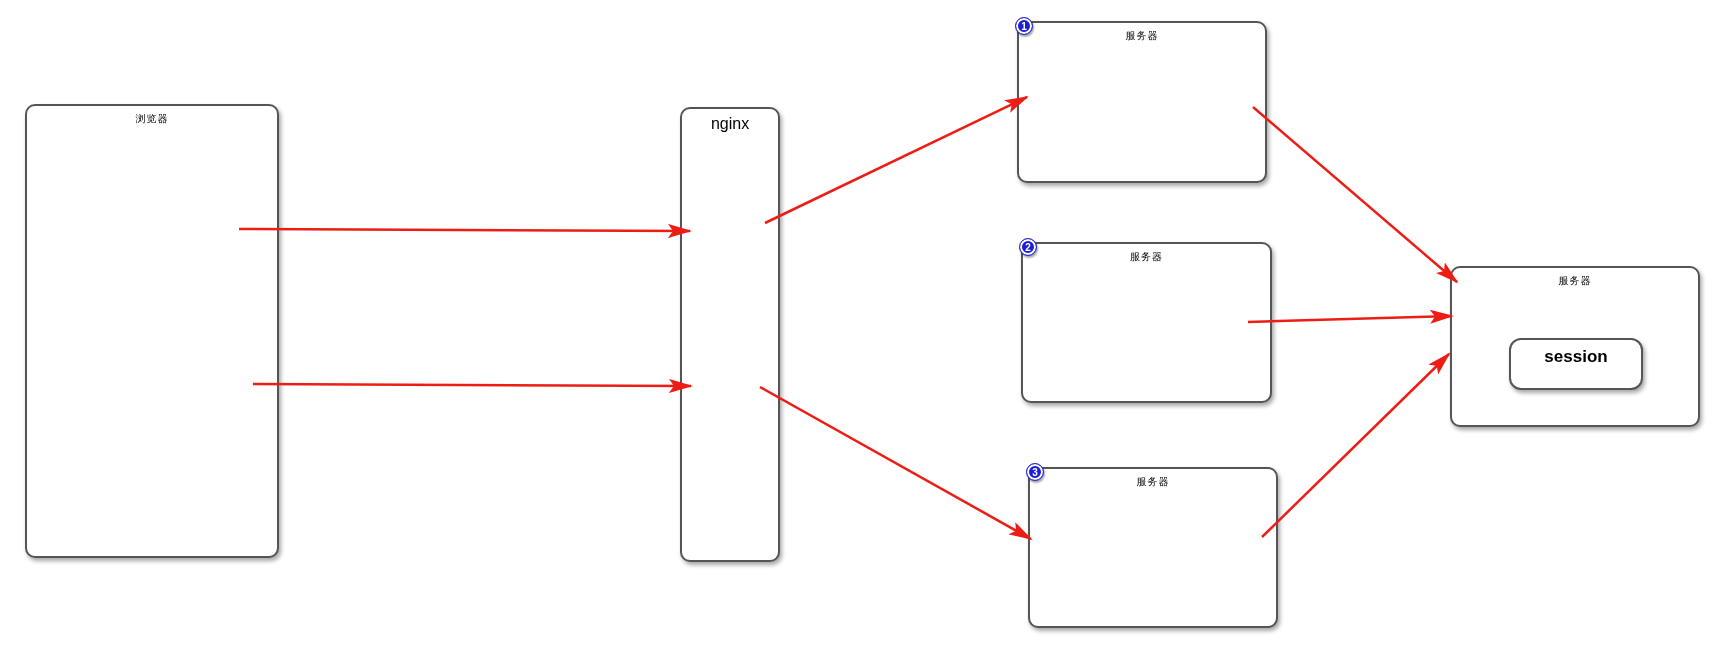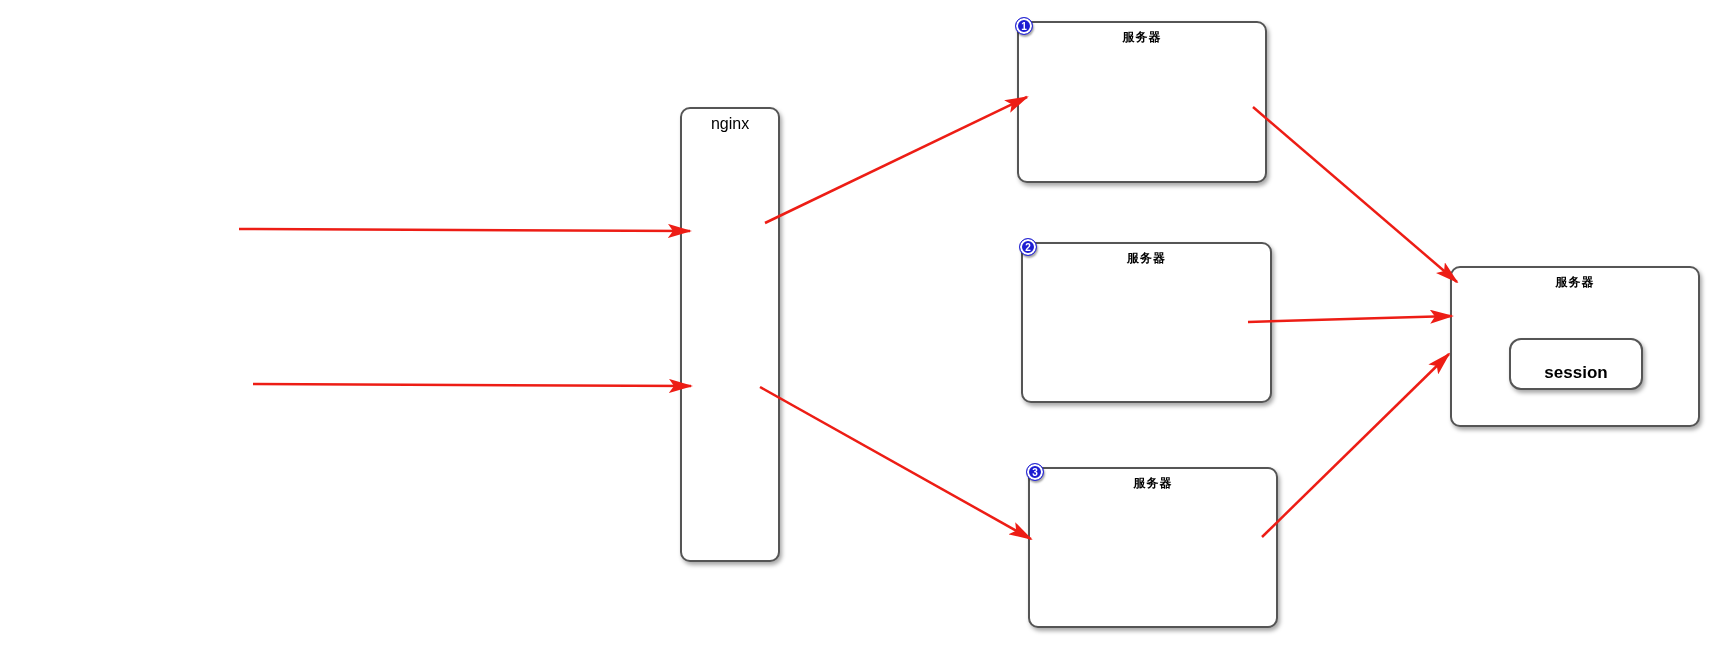--- a/index.html
+++ b/index.html
@@ -22,22 +22,22 @@
     border-radius: 10px;
     box-shadow: 2px 3px 4px rgba(0,0,0,0.35);
     box-sizing: border-box;
   }
   .node-label {
     position: absolute;
     top: 6px;
     left: 0;
     right: 0;
     text-align: center;
-    font-size: 12px;
-    font-weight: bold;
+    font-size: 10px;
+    font-weight: normal;
     color: #000000;
     letter-spacing: 1px;
   }
   .node-label.latin {
     font-weight: normal;
     font-size: 16px;
     letter-spacing: 0;
   }
   
   #browser-box  { left: 25px;   top: 104px; width: 254px; height: 454px; }
@@ -49,21 +49,21 @@
   #session-box {
     position: absolute;
     left: 57px; top: 70px; width: 134px; height: 52px;
     background: #ffffff;
     border: 2px solid #555555;
     border-radius: 12px;
     box-shadow: 2px 3px 4px rgba(0,0,0,0.35);
     box-sizing: border-box;
   }
   #session-box .node-label {
-    top: 23px;
+    top: 7px;
     font-size: 17px;
     font-weight: bold;
     letter-spacing: 0;
   }
   .badge {
     position: absolute;
     left: -4px;
     top: -6px;
     width: 18px;
     height: 18px;
@@ -90,20 +90,23 @@
   #arrows-layer line {
     stroke: #ed1d15;
     stroke-width: 2.5;
   }
 </style>
 </head>
 <body>
 
 <div class="canvas">
 
+  <div class="node" id="browser-box">
+    <div class="node-label">浏览器</div>
+  </div>
 
   <div class="node" id="nginx-box">
     <div class="node-label latin">nginx</div>
   </div>
 
   <div class="node" id="server1-box">
     <div class="badge">1</div>
     <div class="node-label">服务器</div>
   </div>
 

